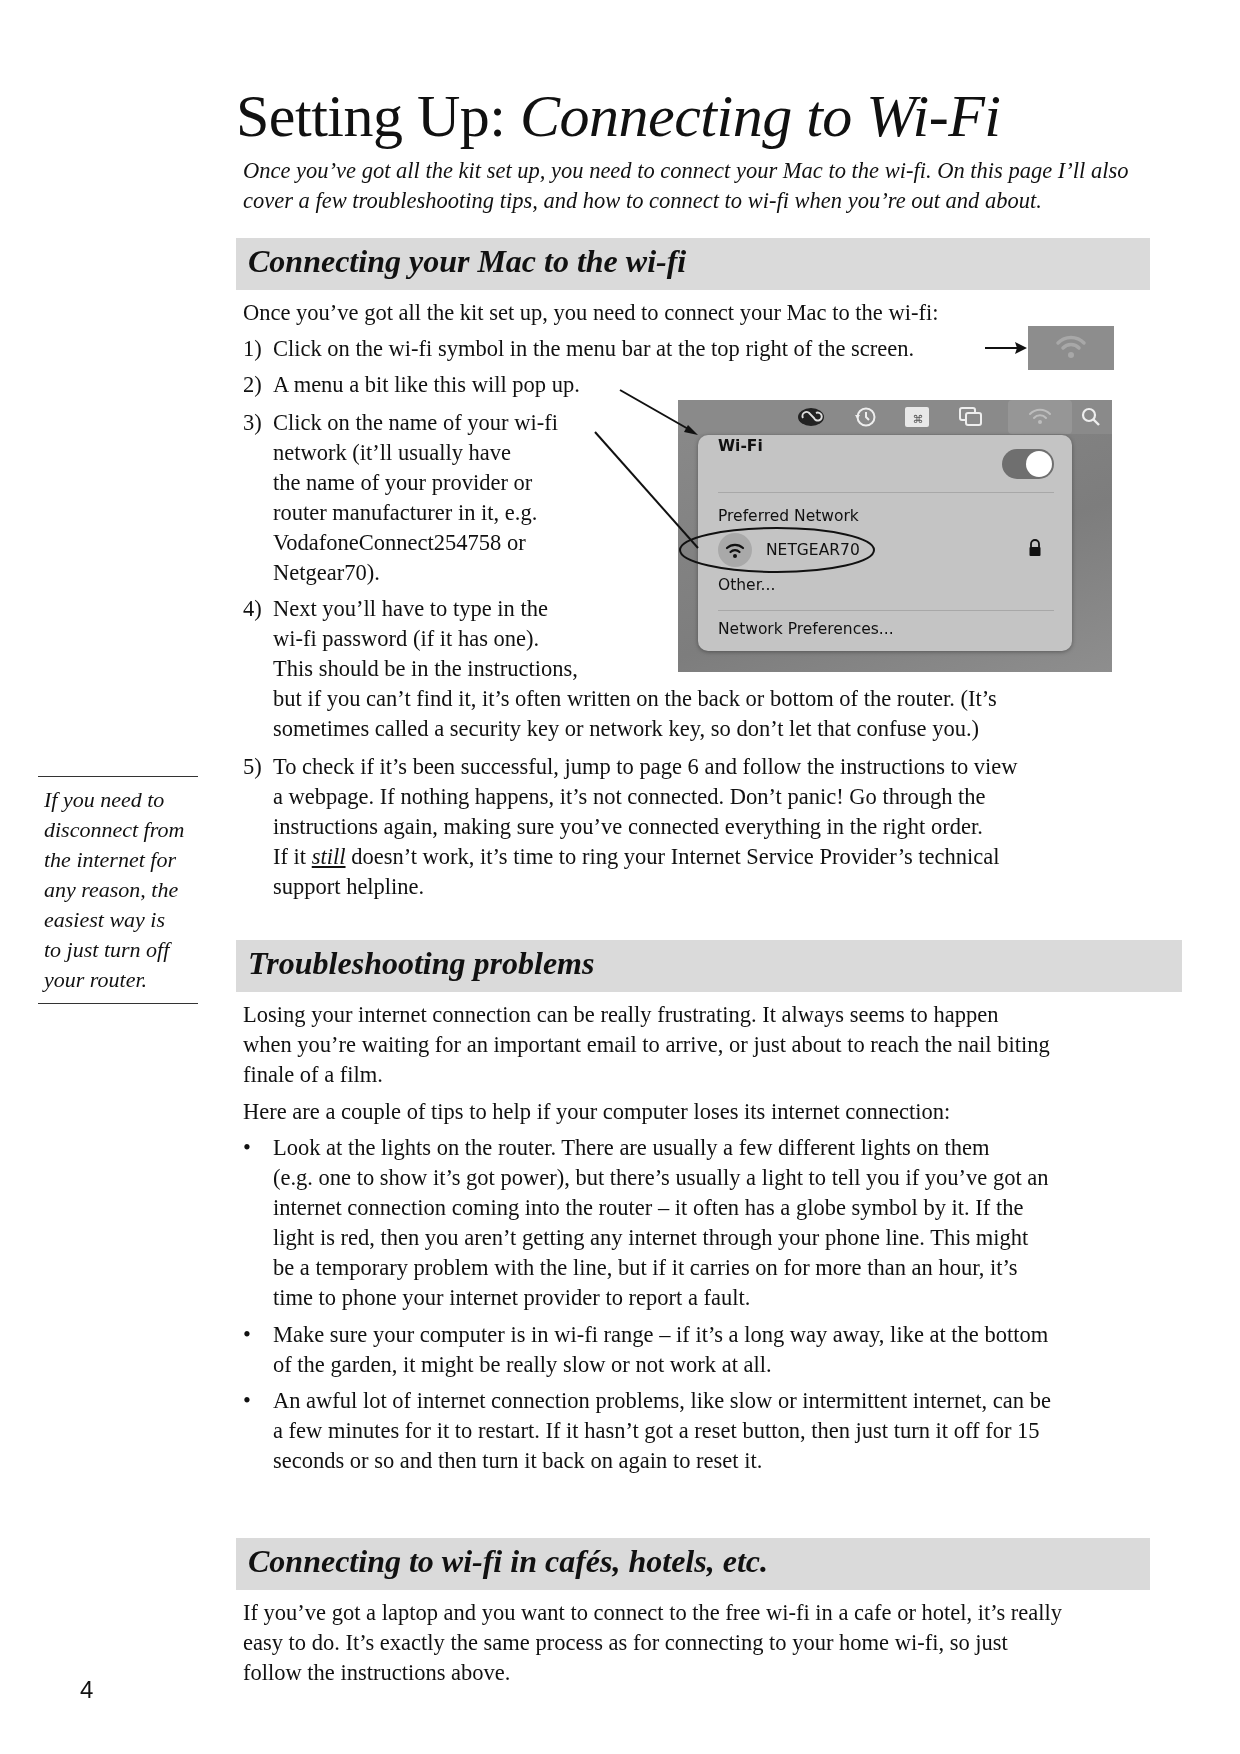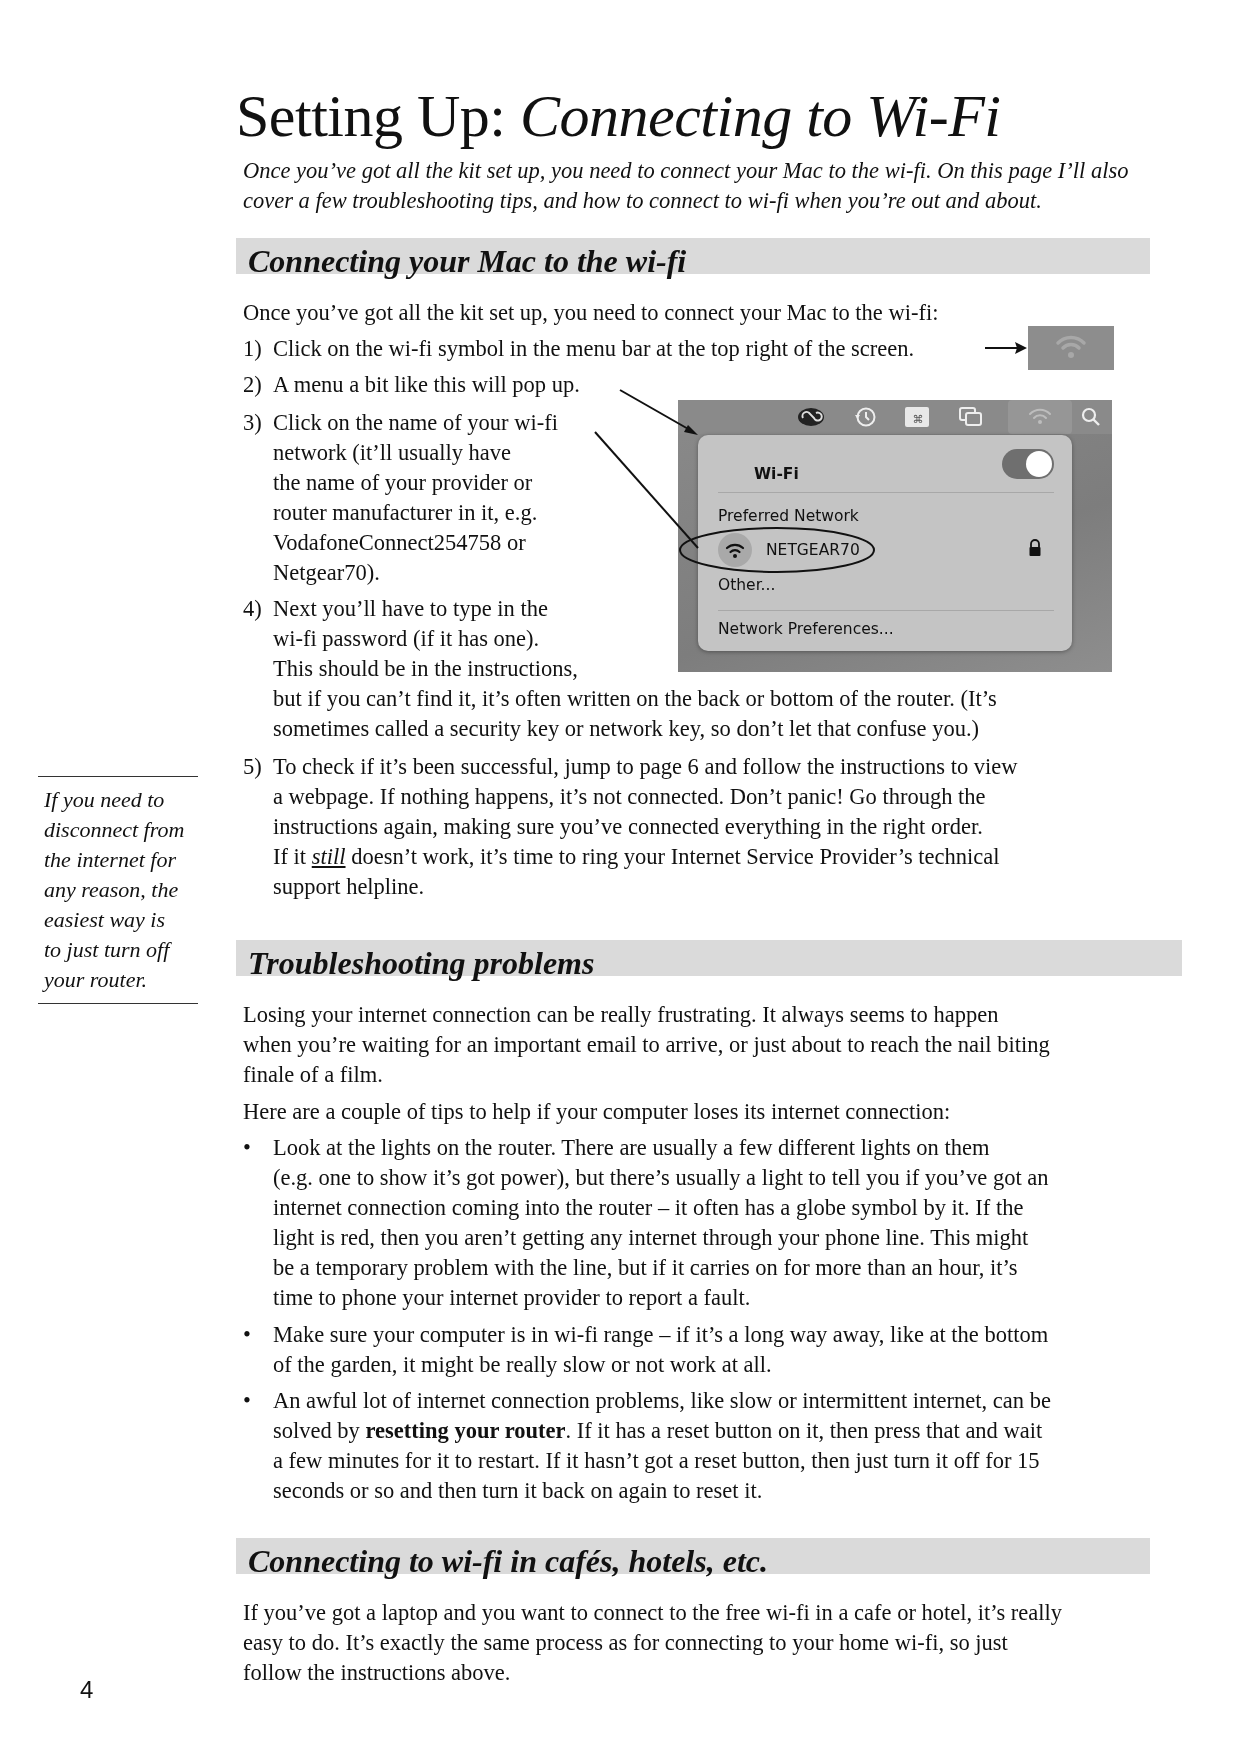--- a/index.html
+++ b/index.html
@@ -4,21 +4,21 @@
 <style>
   html, body { margin: 0; padding: 0; background: #ffffff; }
   body { width: 1240px; height: 1754px; position: relative; overflow: hidden;
          font-family: "Liberation Serif", "DejaVu Serif", serif; color: #111; }
   .abs { position: absolute; }
 
   .title { left: 236px; top: 80px; font-size: 60px; line-height: 72px; white-space: nowrap; letter-spacing: -0.5px; }
   .title .b { font-weight: normal; font-style: italic; }
   .subtitle { left: 243px; top: 156px; width: 920px; font-size: 22.5px; line-height: 30px; font-style: italic; }
 
-  .section-bar { left: 236px; width: 914px; height: 36px; background: #dadada; }
+  .section-bar { left: 236px; width: 914px; height: 52px; background: #dadada; }
   .section-bar span { position: absolute; left: 12px; top: 5px; font-size: 32px; font-weight: bold; font-style: italic; white-space: nowrap; }
 
   .p { font-size: 22.5px; line-height: 30px; }
   .num { position: absolute; width: 28px; }
   .li-text { position: absolute; left: 30px; }
 
   .sidebar { left: 38px; top: 776px; width: 154px; border-top: 1.5px solid #333; border-bottom: 1.5px solid #333; padding: 8px 0 8px 6px; font-style: italic; font-size: 22px; line-height: 30px; }
 
   .page-num { left: 80px; top: 1676px; font-size: 24px; font-family: "Liberation Sans", sans-serif; }
 
@@ -132,21 +132,21 @@
         <path d="M8 13 A8 8 0 0 1 20 13"></path>
       </g>
       <circle cx="14" cy="17" r="2" fill="#bdbdbd"></circle>
     </svg>
     <svg class="abs" style="left:402px; top:6px;" width="22" height="22">
       <circle cx="9" cy="9" r="6" fill="none" stroke="#eee" stroke-width="2.2"></circle>
       <line x1="13.5" y1="13.5" x2="19" y2="19" stroke="#eee" stroke-width="2.4"></line>
     </svg>
   </div>
   <div class="popup">
-    <div class="row" style="top:30px; font-weight:bold;margin-left:36px;">Wi-Fi</div>
+    <div class="row" style="top:2px; font-weight:bold;">Wi-Fi</div>
     <div class="toggle">
         <div class="knob"></div>
       </div>
     <div class="sep" style="top:57px;"></div>
     <div class="row" style="top:72px;">Preferred Network</div>
     <div class="net-icon">
       <svg width="34" height="34">
         <g fill="none" stroke="#111" stroke-width="2.2" stroke-linecap="round">
           <path d="M9 15 A12 12 0 0 1 25 15"></path>
           <path d="M12.5 19 A6.5 6.5 0 0 1 21.5 19"></path>
@@ -208,21 +208,20 @@
   <span class="num">•</span>
   <div class="li-text" style="top:0">
     <div>Make sure your computer is in wi-fi range – if it’s a long way away, like at the bottom</div>
     <div>of the garden, it might be really slow or not work at all.</div>
   </div>
 </div>
 <div class="abs p" style="left:243px; top:1386px; white-space:nowrap;">
   <span class="num">•</span>
   <div class="li-text" style="top:0">
     <div>An awful lot of internet connection problems, like slow or intermittent internet, can be</div>
-    <div><span>solved by </span><strong>resetting your router</strong><span>.  If it has a reset button on it, then press that and wait</span></div>
     <div>a few minutes for it to restart.  If it hasn’t got a reset button, then just turn it off for 15</div>
     <div>seconds or so and then turn it back on again to reset it.</div>
   </div>
 </div>
 
 <div class="abs section-bar" style="top:1538px;">
     <span>Connecting to wi-fi in cafés, hotels, etc.</span>
   </div>
 <div class="abs p" style="left:243px; top:1598px; white-space:nowrap;">
   <div>If you’ve got a laptop and you want to connect to the free wi-fi in a cafe or hotel, it’s really</div>

